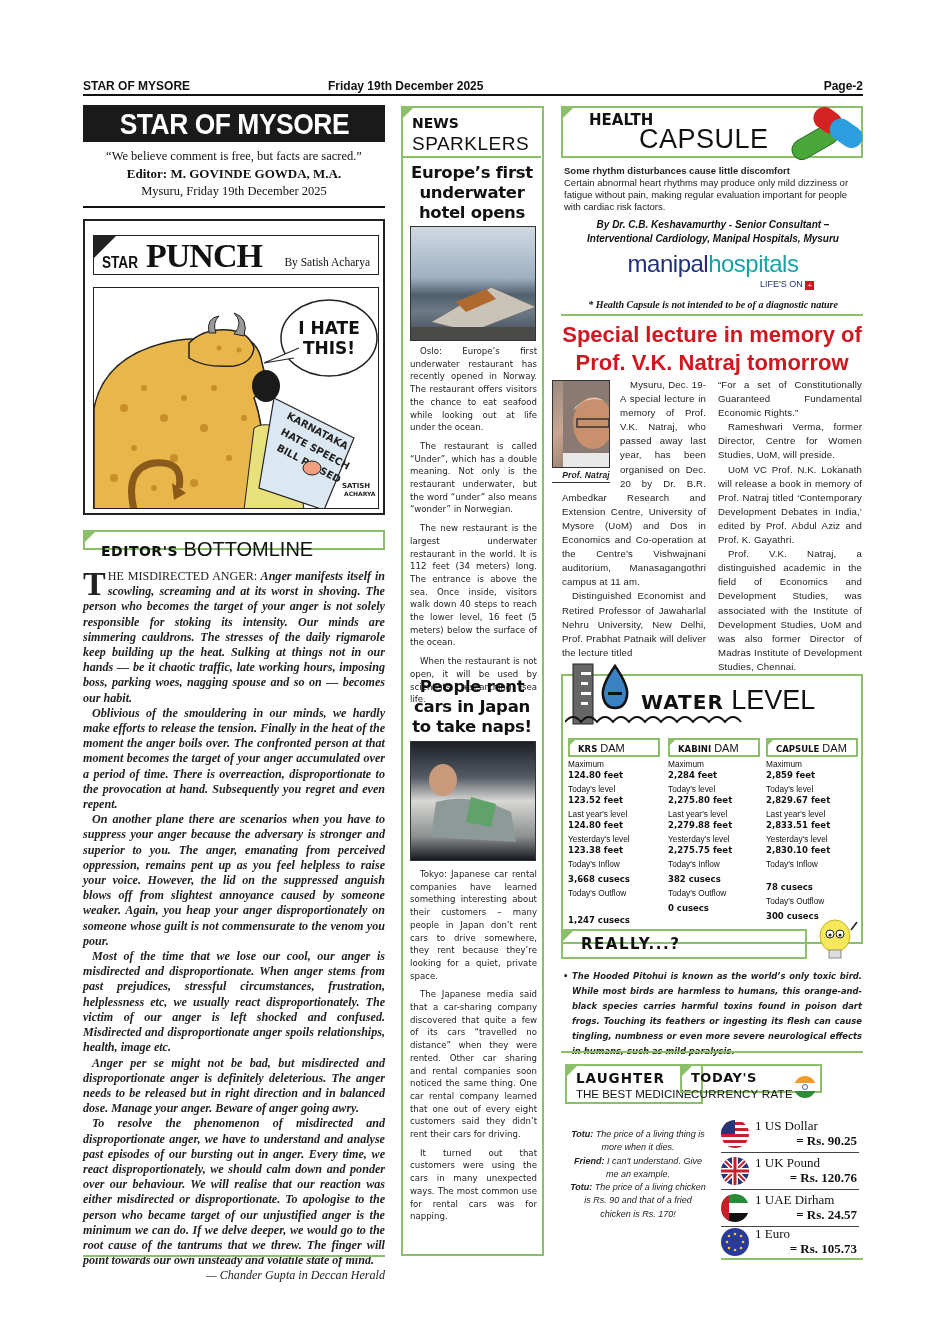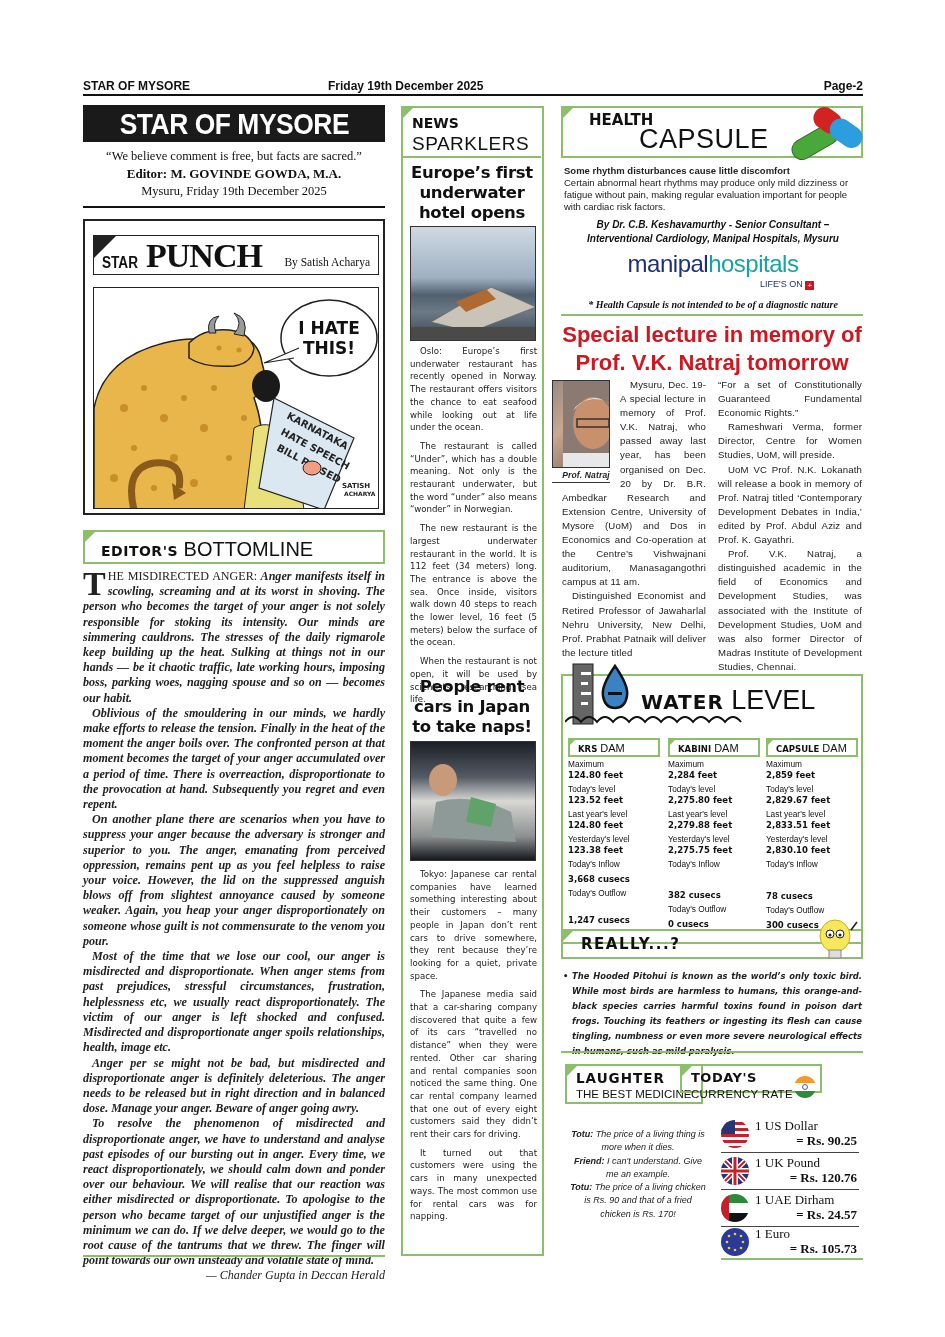--- a/index.html
+++ b/index.html
@@ -20,21 +20,21 @@
   
   #cartoon { left: 83px; top: 219px; width: 302px; height: 296px; border: 2px solid #222; }
   #cartoon-head { position: absolute; left: 8px; top: 14px; width: 286px; height: 40px; border: 1.5px solid #222; }
   #cartoon-head .tri { position: absolute; left: 0; top: 0; width: 0; height: 0; border-top: 22px solid #222; border-right: 22px solid transparent; }
   #cartoon-star { position: absolute; left: 8px; top: 18px; font-weight: bold; font-size: 16px; transform: scaleX(0.85); transform-origin: left; }
   #cartoon-punch { position: absolute; left: 52px; top: 1px; font-family: "Liberation Serif", serif; font-weight: bold; font-size: 34px; letter-spacing: -1px; }
   #cartoon-by { position: absolute; right: 8px; top: 20px; font-family: "Liberation Serif", serif; font-size: 11.5px; }
   #cartoon-art { position: absolute; left: 8px; top: 66px; width: 286px; height: 222px; border: 1.5px solid #222; overflow: hidden; background: #fff; }
 
   
-  #ed-box { left: 83px; top: 530px; width: 302px; height: 34px; border: 2.5px solid #8cbf6a; }
+  #ed-box { left: 83px; top: 530px; width: 302px; height: 20px; border: 2.5px solid #8cbf6a; }
   #ed-title { position: absolute; left: 16px; top: 6px; font-size: 20px; }
   #ed-title b { font-size: 14px; letter-spacing: 0.5px; font-family: "DejaVu Sans", sans-serif; font-weight: bold; }
   #ed-body { left: 83px; top: 569px; width: 302px; font-family: "Liberation Serif", serif; font-style: italic; font-weight: bold; font-size: 12.1px; line-height: 15.2px; text-align: justify; color: #222; }
   #ed-body p { text-indent: 9px; }
   #ed-body p.first { text-indent: 0; }
   #ed-drop { float: left; font-size: 34px; line-height: 28px; font-style: normal; font-weight: bold; margin-right: 2px; margin-top: 1px; }
   #ed-lead { font-style: normal; font-weight: normal; }
   #ed-credit { text-align: right; font-weight: normal; }
   #ed-bottom { left: 83px; top: 1255px; width: 302px; border-top: 2.5px solid #8cbf6a; }
 
@@ -74,21 +74,21 @@
   #wl-box { left: 561px; top: 674px; width: 302px; height: 270px; border: 2.5px solid #8cbf6a; }
   #wl-title { position: absolute; left: 78px; top: 9px; font-size: 27px; }
   #wl-title b { font-family: "DejaVu Sans", sans-serif; font-size: 20px; letter-spacing: 1px; }
   .dam { position: absolute; top: 62px; width: 92px; }
   .dam-head { position: relative; height: 19px; border: 2px solid #8cbf6a; font-size: 11px; padding: 2px 0 0 8px; }
   .dam-head b { font-family: "DejaVu Sans", sans-serif; font-size: 8.5px; }
   .dam-row { font-size: 8.3px; line-height: 11px; margin-top: 2px; }
   .dam-val { font-family: "DejaVu Sans", sans-serif; font-weight: bold; font-size: 8.5px; line-height: 11px; margin-bottom: 3px; }
 
   
-  #re-box { left: 561px; top: 929px; width: 302px; height: 30px; border: 2.5px solid #8cbf6a; }
+  #re-box { left: 561px; top: 929px; width: 246px; height: 30px; border: 2.5px solid #8cbf6a; }
   #re-title { position: absolute; left: 18px; top: 4px; font-family: "DejaVu Sans", sans-serif; font-weight: bold; font-size: 15px; letter-spacing: 1.5px; }
   #re-body { left: 572px; top: 969px; width: 290px; font-family: "DejaVu Sans", sans-serif; font-style: italic; font-weight: bold; font-size: 8.4px; line-height: 15px; text-align: justify; color: #222; }
   #re-rule { left: 561px; top: 1051px; width: 302px; border-top: 2.5px solid #8cbf6a; }
 
   
   #lg-box { left: 565px; top: 1064px; width: 138px; height: 40px; border: 2.5px solid #8cbf6a; }
   #lg-t1 { position: absolute; left: 9px; top: 4px; font-family: "DejaVu Sans", sans-serif; font-weight: bold; font-size: 13.5px; letter-spacing: 1px; }
   #lg-t2 { position: absolute; left: 9px; top: 22px; font-size: 11.5px; }
   #lg-body { left: 568px; top: 1128px; width: 140px; text-align: center; font-style: italic; font-size: 9px; line-height: 13.3px; color: #222; }
 
@@ -311,36 +311,36 @@
     <div class="dam-head"><div class="corner" style="left:-2px;top:-2px;border-top-width:9px;border-right-width:9px"></div><b>KABINI</b> <span>DAM</span></div>
     <div class="dam-row">Maximum</div>
       <div class="dam-val">2,284 feet</div>
     <div class="dam-row">Today's level</div>
       <div class="dam-val">2,275.80 feet</div>
     <div class="dam-row">Last year's level</div>
       <div class="dam-val">2,279.88 feet</div>
     <div class="dam-row">Yesterday's level</div>
       <div class="dam-val">2,275.75 feet</div>
     <div class="dam-row">Today's Inflow</div>
-      <div class="dam-val" style="margin-top:20px">382 cusecs</div>
+      <div class="dam-val" style="margin-top:4px">382 cusecs</div>
     <div class="dam-row">Today's Outflow</div>
       <div class="dam-val" style="margin-top:4px">0 cusecs</div>
   </div>
   <div class="dam" style="left:203px">
     <div class="dam-head"><div class="corner" style="left:-2px;top:-2px;border-top-width:9px;border-right-width:9px"></div><b>CAPSULE</b> <span>DAM</span></div>
     <div class="dam-row">Maximum</div>
       <div class="dam-val">2,859 feet</div>
     <div class="dam-row">Today's level</div>
       <div class="dam-val">2,829.67 feet</div>
     <div class="dam-row">Last year's level</div>
       <div class="dam-val">2,833.51 feet</div>
     <div class="dam-row">Yesterday's level</div>
       <div class="dam-val">2,830.10 feet</div>
     <div class="dam-row">Today's Inflow</div>
-      <div class="dam-val" style="margin-top:21px">78 cusecs</div>
+      <div class="dam-val" style="margin-top:12px">78 cusecs</div>
     <div class="dam-row">Today's Outflow</div>
       <div class="dam-val" style="margin-top:4px">300 cusecs</div>
   </div>
 </div>
 
 <div id="re-box" class="abs">
   <div class="corner" style="left:-2px;top:-2px"></div>
   <span id="re-title">REALLY...?</span>
 </div>
 <svg class="abs" style="left:815px;top:918px" width="46" height="50">

